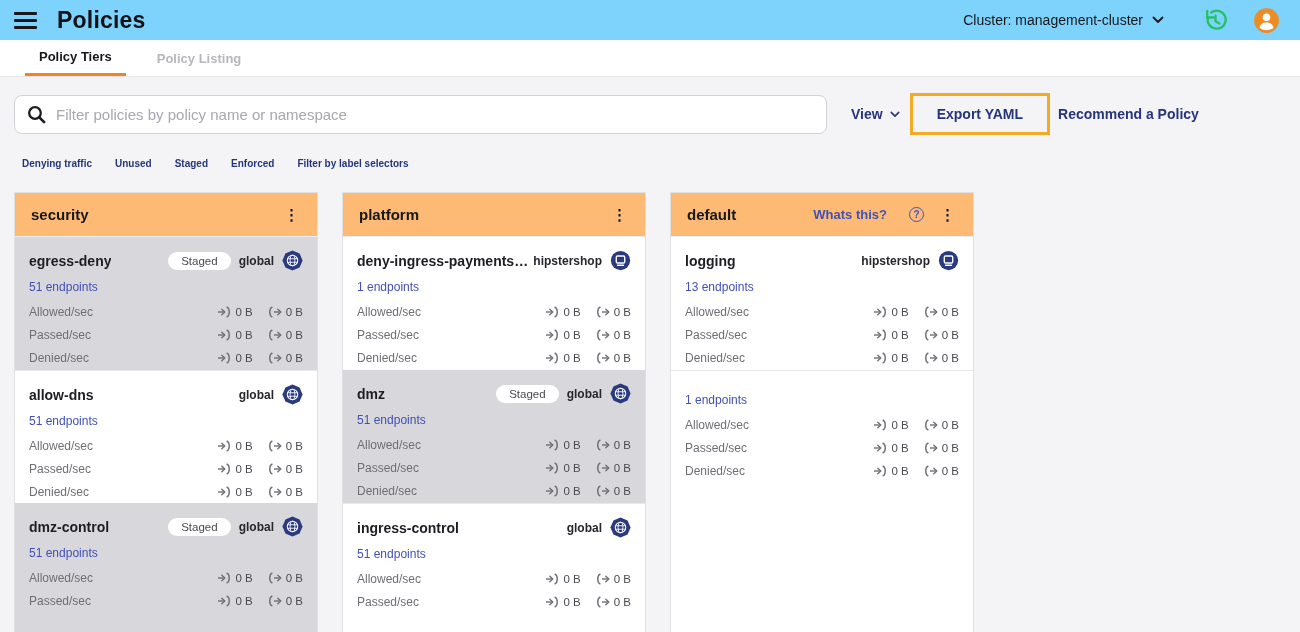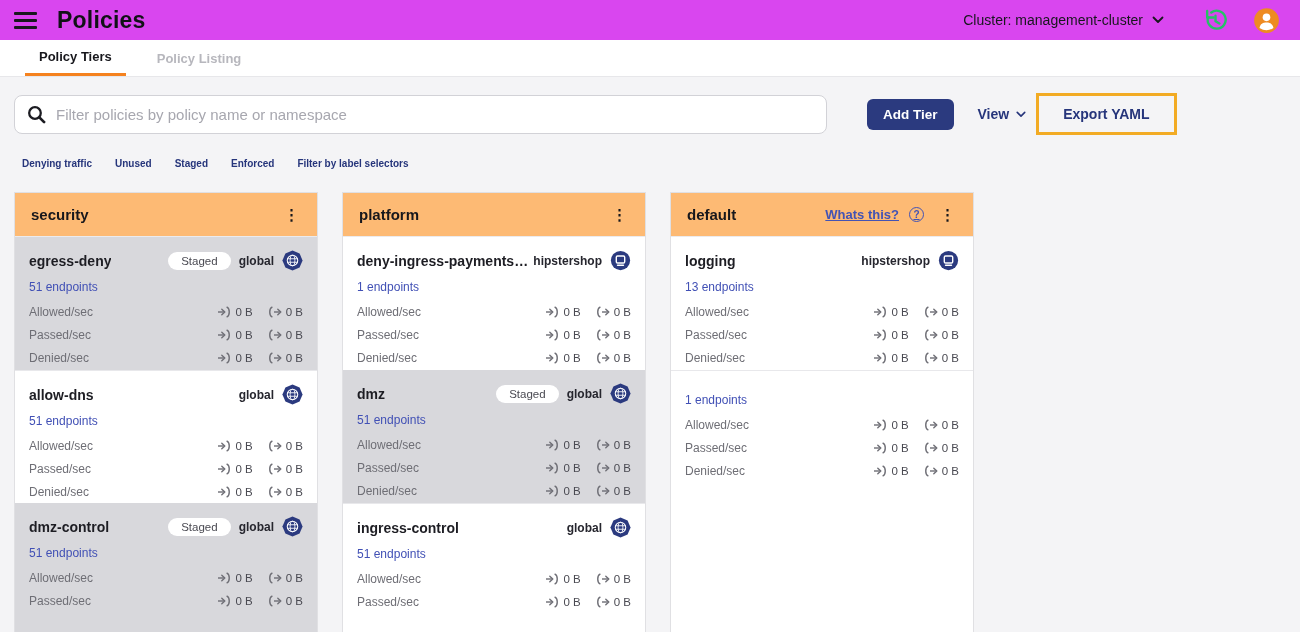--- a/index.html
+++ b/index.html
@@ -1,21 +1,21 @@
 <!DOCTYPE html>
 <html><head>
 <meta charset="utf-8">
 <style>
   * { margin:0; padding:0; box-sizing:border-box; }
   html,body { width:1300px; height:632px; }
   body { font-family:"Liberation Sans", sans-serif; background:#f4f4f6; }
   .app { position:relative; width:1300px; height:632px; overflow:hidden; background:#f4f4f6; }
 
   
-  .topbar { height:40px; background:#d946ef; display:flex; align-items:center; padding:0 20px 0 14px; }
+  .topbar { height:40px; background:#7dd3fc; display:flex; align-items:center; padding:0 20px 0 14px; }
   .hamburger { width:23px; height:17px; display:flex; flex-direction:column; justify-content:space-between; cursor:pointer; }
   .hamburger span { display:block; height:3px; background:#17171c; border-radius:1px; }
   .app-title { margin-left:20px; font-size:23px; font-weight:700; color:#111116; letter-spacing:.2px; }
   .topbar-right { margin-left:auto; display:flex; align-items:center; }
   .cluster-select { display:flex; align-items:center; gap:9px; font-size:14px; color:#17171c; cursor:pointer; }
   .icon-btn { margin-left:0; cursor:pointer; display:flex; align-items:center; }
   .history-wrap { margin-left:38px; }
   .avatar-wrap { margin-left:24px; }
 
   
@@ -38,21 +38,21 @@
 
   .filters-row { margin-top:23px; padding-left:8px; display:flex; }
   .filter-link { color:#26357b; font-size:10px; font-weight:600; margin-right:23px; cursor:pointer; }
 
   
   .columns { margin-top:23px; display:flex; align-items:flex-start; }
   .tier { width:304px; margin-right:24px; background:#fff; border:1px solid #e0e0e3; height:570px; }
   .tier-header { height:44px; display:flex; align-items:center; padding:0 14px 0 16px; border-bottom:1px solid #ebebee; background:#fdba74; }
   .tier-name { font-size:15px; font-weight:700; color:#17171c; }
   .tier-header-right { margin-left:auto; display:flex; align-items:center; gap:12px; }
-  .whats-this { display:flex; align-items:flex-end; gap:10px; color:#4353b4; font-size:13px; font-weight:600; cursor:pointer;text-decoration:underline; }
+  .whats-this { display:flex; align-items:flex-end; gap:22px; color:#4353b4; font-size:13px; font-weight:600; cursor:pointer; }
   .help-circle { width:15px; height:15px; border:1.4px solid #4353b4; border-radius:50%; display:flex; align-items:center; justify-content:center; font-size:10px; font-weight:700; color:#4353b4; }
   .kebab { font-size:15px; font-weight:700; color:#17171c; cursor:pointer; letter-spacing:0; line-height:1; padding:2px 4px; }
 
   
   .card { height:133px; padding:13px 14px 0 14px; background:#fff; cursor:pointer; }
   .card + .card { border-top:1px solid #e8e8eb; }
   .card.staged-bg { background:#d8d8dc; border-top:none; }
   .card-top { display:flex; align-items:center; justify-content:space-between; }
   .pname { font-size:14px; font-weight:700; color:#1d1d23; white-space:nowrap; overflow:hidden; text-overflow:ellipsis; }
   .pright { display:flex; align-items:center; gap:8px; flex-shrink:0; }
@@ -110,30 +110,30 @@
   <div class="content">
 
     <div class="toolbar-row">
       <div class="searchbox">
         <svg width="19" height="19" viewBox="0 0 20 20" fill="none">
           <circle cx="8.4" cy="8.4" r="6.1" stroke="#1b1b21" stroke-width="2.4"></circle>
           <line x1="13" y1="13" x2="18" y2="18" stroke="#1b1b21" stroke-width="2.8" stroke-linecap="round"></line>
         </svg>
         <input type="text" value="" placeholder="Filter policies by policy name or namespace" style="">
       </div>
-      <button class="btn-primary">Add Tier</button>
       <button class="link-btn view-btn">
         <span>View</span>
         <svg width="10" height="7" viewBox="0 0 12 8">
             <polyline points="1.5,1.5 6,6 10.5,1.5" fill="none" stroke="#26357b" stroke-width="1.9" stroke-linecap="round" stroke-linejoin="round"></polyline>
           </svg>
       </button>
       <div class="export-highlight">
         <button class="link-btn">Export YAML</button>
       </div>
+      <button class="link-btn recommend-btn">Recommend a Policy</button>
     </div>
 
     <div class="filters-row">
       <span class="filter-link">Denying traffic</span>
       <span class="filter-link">Unused</span>
       <span class="filter-link">Staged</span>
       <span class="filter-link">Enforced</span>
       <span class="filter-link">Filter by label selectors</span>
     </div>
 

